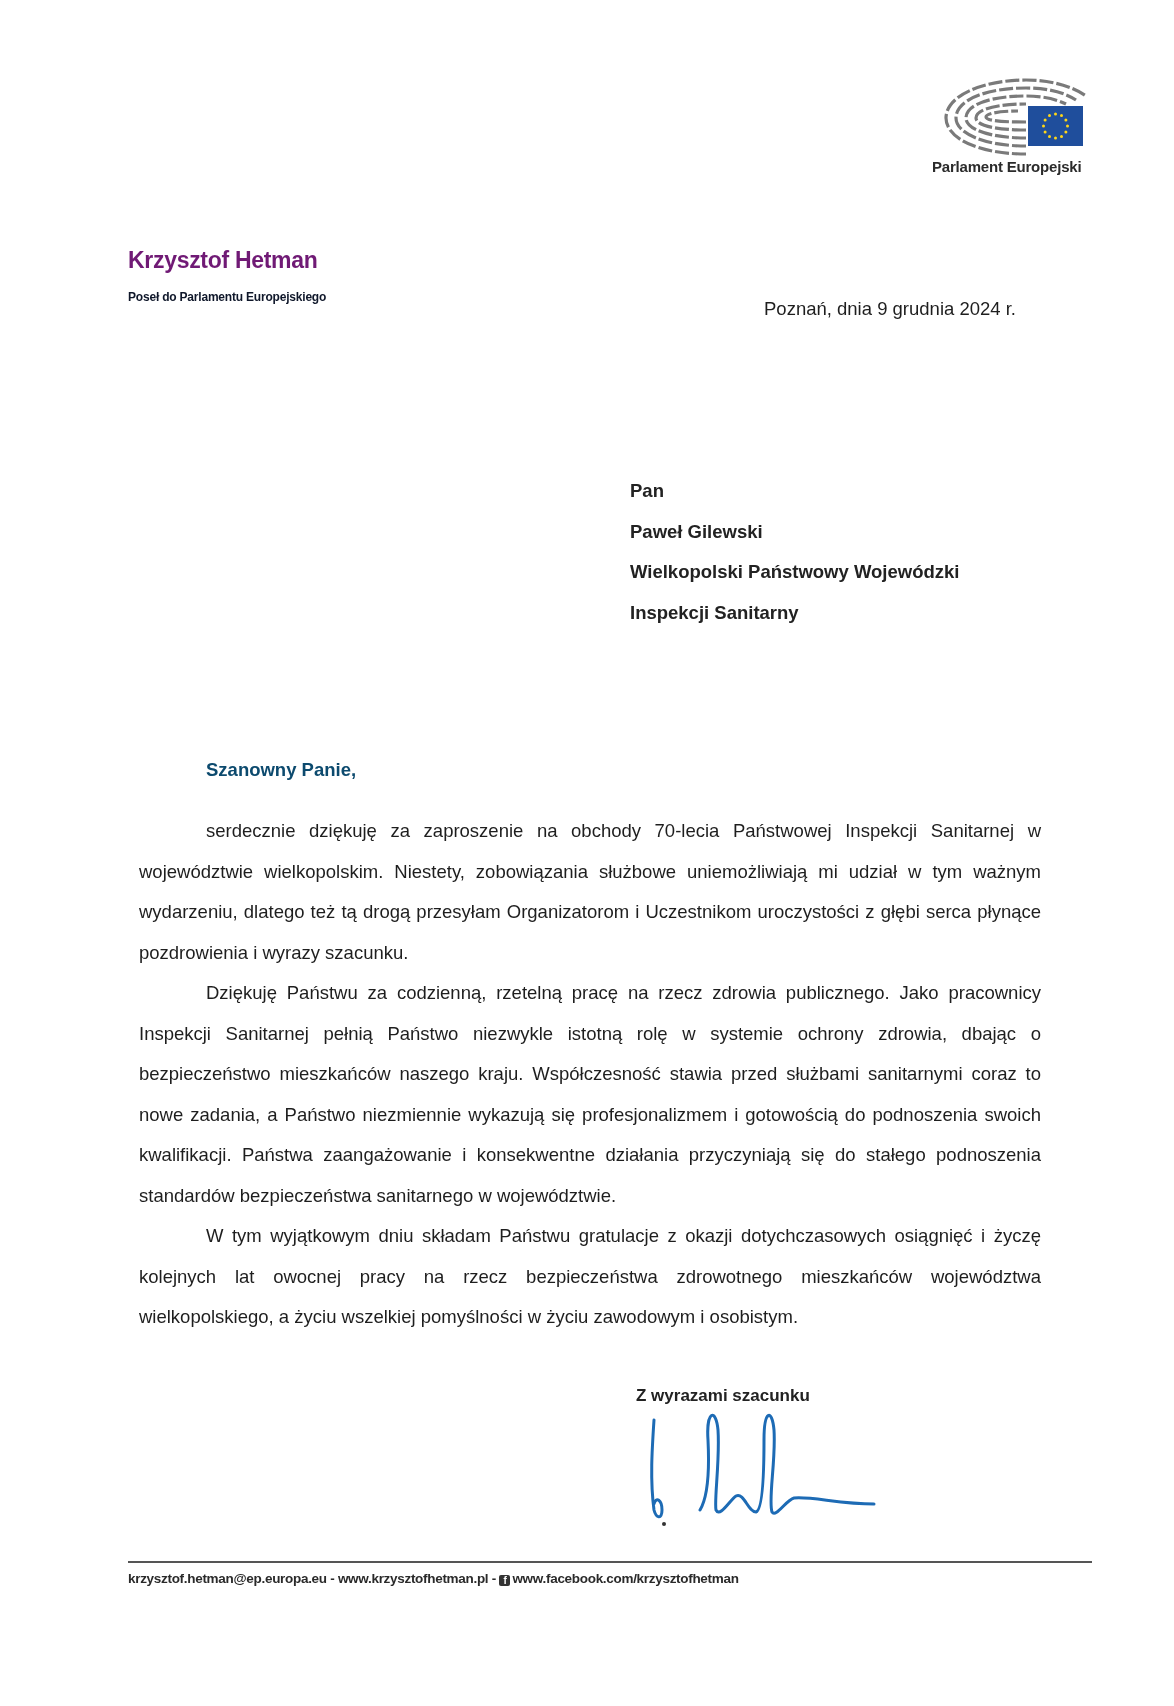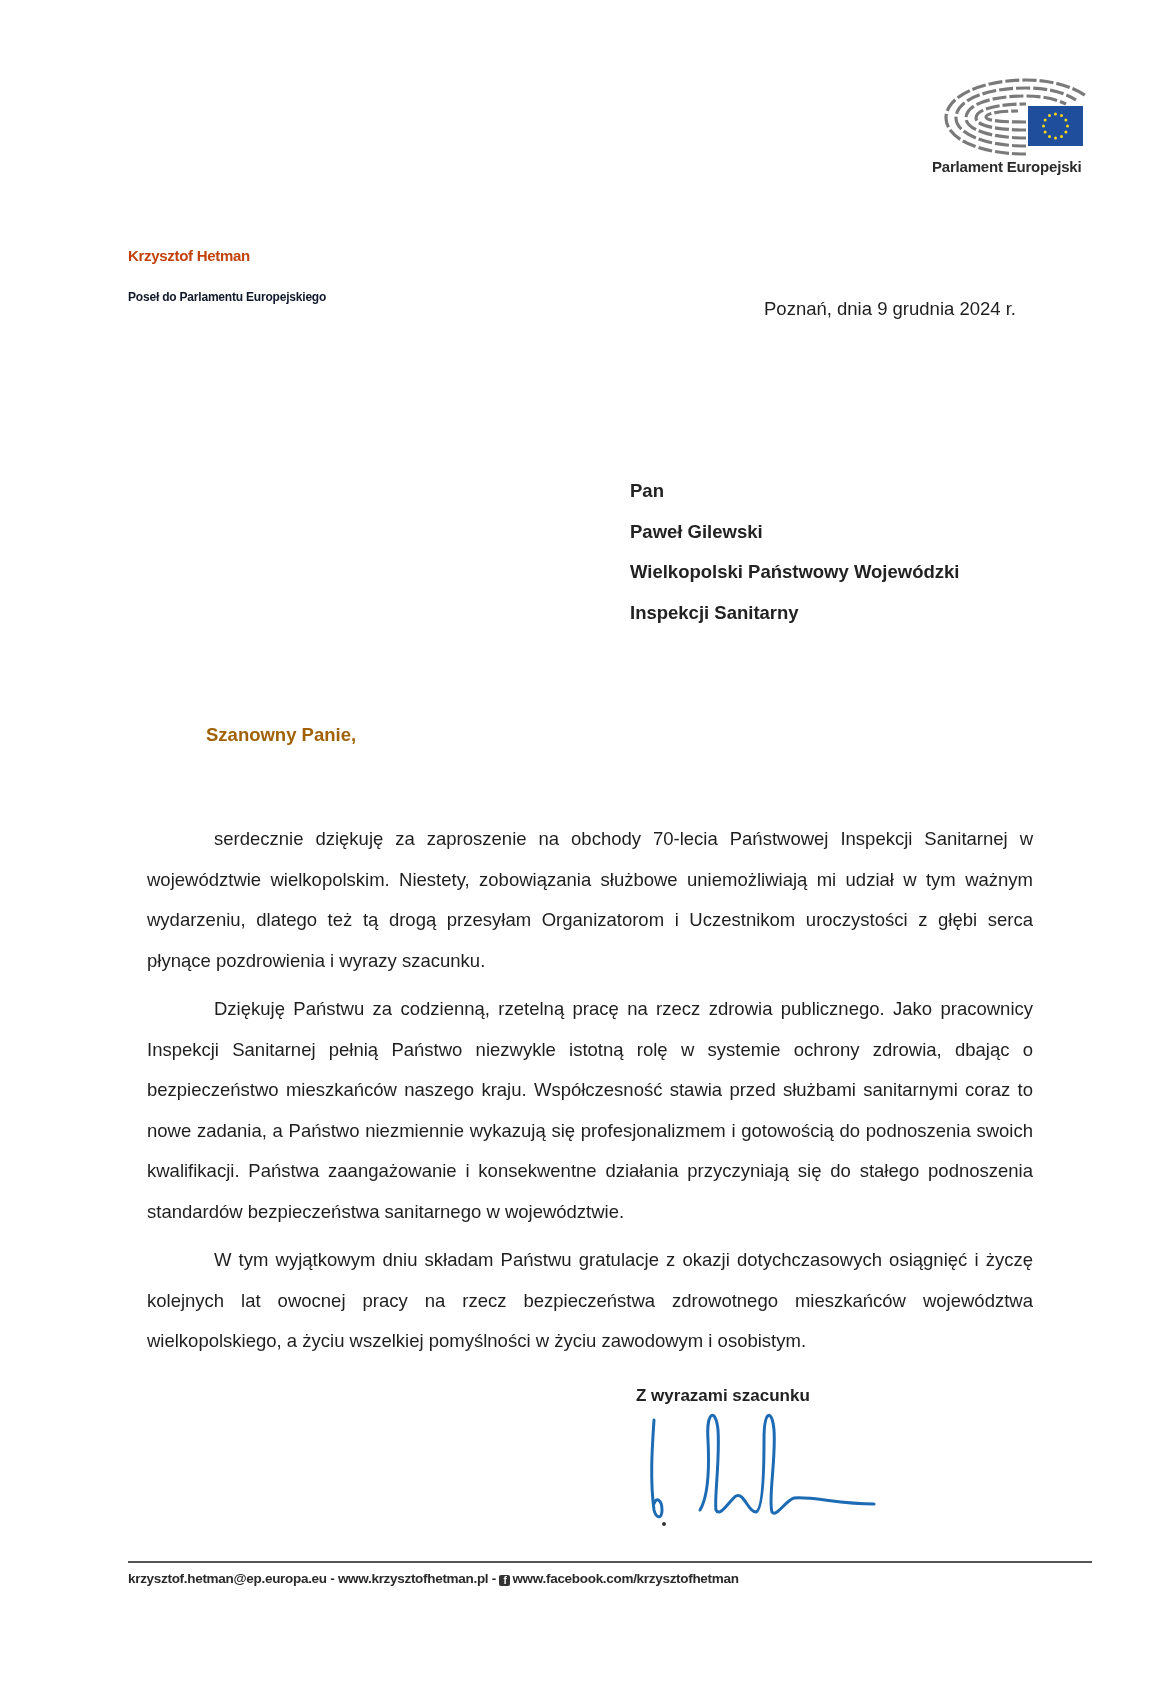--- a/index.html
+++ b/index.html
@@ -1,27 +1,27 @@
 <!DOCTYPE html>
 <html><head>
 <meta charset="utf-8">
 <style>
   html, body { margin:0; padding:0; }
   body { width:1174px; height:1706px; background:#ffffff; position:relative; overflow:hidden;
          font-family:"Liberation Sans", sans-serif; color:#232323; }
   .abs { position:absolute; }
   .logo { left:938px; top:70px; width:152px; height:110px; }
   .logo-text { left:932px; top:158px; width:160px; text-align:left; font-size:15px; font-weight:bold; color:#2b2b2b; letter-spacing:-0.2px; }
-  .sender-name { left:128px; top:247px; font-size:15px; font-weight:bold; color:#c2410c; letter-spacing:-0.3px; }
+  .sender-name { left:128px; top:247px; font-size:23px; font-weight:bold; color:#701a75; letter-spacing:-0.3px; }
   .sender-role { left:128px; top:290px; font-size:12px; font-weight:bold; color:#0f172a; letter-spacing:-0.2px; }
   .date { left:764px; top:298px; font-size:18.5px; color:#1e1e1e; }
   .recipient { left:630px; font-size:18.5px; font-weight:bold; color:#222; }
-  .salutation { left:206px; top:724px; font-size:18.5px; font-weight:bold; color:#a16207; }
+  .salutation { left:206px; top:759px; font-size:18.5px; font-weight:bold; color:#0c4a6e; }
   .body { left:139px; width:902px; font-size:18.5px; color:#1e1e1e; line-height:40.5px; }
-  .para { margin:8px; text-align:justify; text-indent:67px; }
+  .para { margin:0; text-align:justify; text-indent:67px; }
   .closing { left:636px; top:1386px; font-size:17px; font-weight:bold; color:#222; }
   .sig { left:640px; top:1400px; width:240px; height:130px; }
   .rule { left:128px; top:1561px; width:964px; height:2px; background:#555; }
   .footer { left:128px; top:1571px; font-size:13.5px; font-weight:bold; color:#2a2a2a; letter-spacing:-0.3px; white-space:nowrap; }
   .fb { display:inline-block; width:11px; height:11px; background:#333; color:#fff; font-size:10px; line-height:12px; text-align:center; border-radius:2px; vertical-align:-1px; margin-right:2px; font-weight:bold; }
 </style>
 </head>
 <body>
 
 <svg class="abs logo" viewBox="0 0 152 110">

